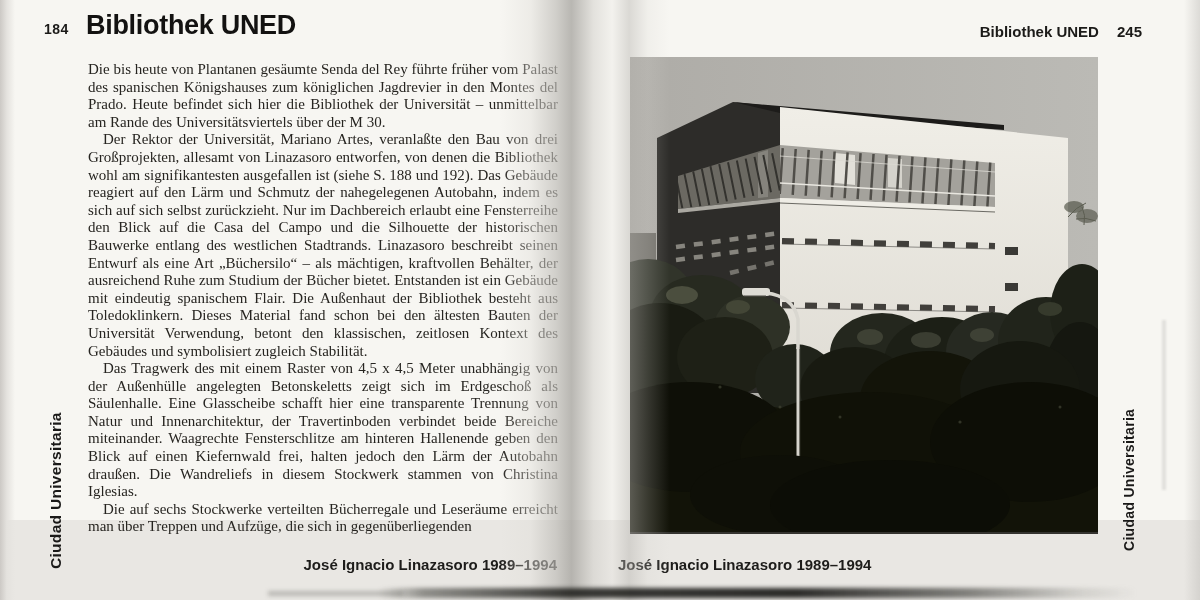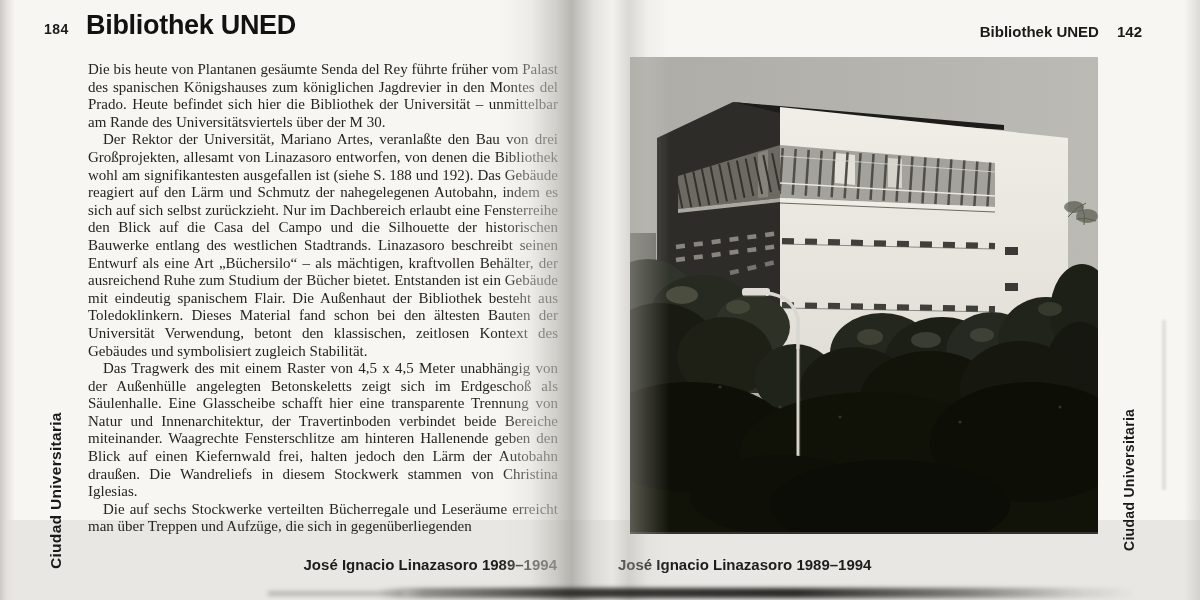--- a/index.html
+++ b/index.html
@@ -77,21 +77,21 @@
       <p>Die auf sechs Stockwerke verteilten Bücherregale und Leseräume erreicht man über Treppen und Aufzüge, die sich in gegenüberliegenden</p>
     </div>
 
     <div class="footer-left">José Ignacio Linazasoro 1989–1994</div>
     <div class="vlabel vlabel-left">Ciudad Universitaria</div>
   </div>
 
   <div>
     <div class="header-right">
       <span>Bibliothek UNED</span>
-      <span>142</span>
+      <span>245</span>
     </div>
 
     <div class="photo" role="img" aria-label="Black-and-white photograph of the UNED library: a cubic building with a projecting flat roof, a glazed gallery band below the roofline, rows of narrow horizontal window slits, one facade in shadow and one in sunlight, dense dark trees in front and a curved street lamp.">
       <svg width="468" height="475" viewBox="0 0 468 475" xmlns="http://www.w3.org/2000/svg">
         <defs>
           <linearGradient id="sky" x1="0" y1="0" x2="1" y2="0">
             <stop offset="0" stop-color="#aeaca7"></stop>
               <stop offset="1" stop-color="#bbbab5"></stop>
           </linearGradient>
           <linearGradient id="face" x1="0" y1="0" x2="0" y2="1">

